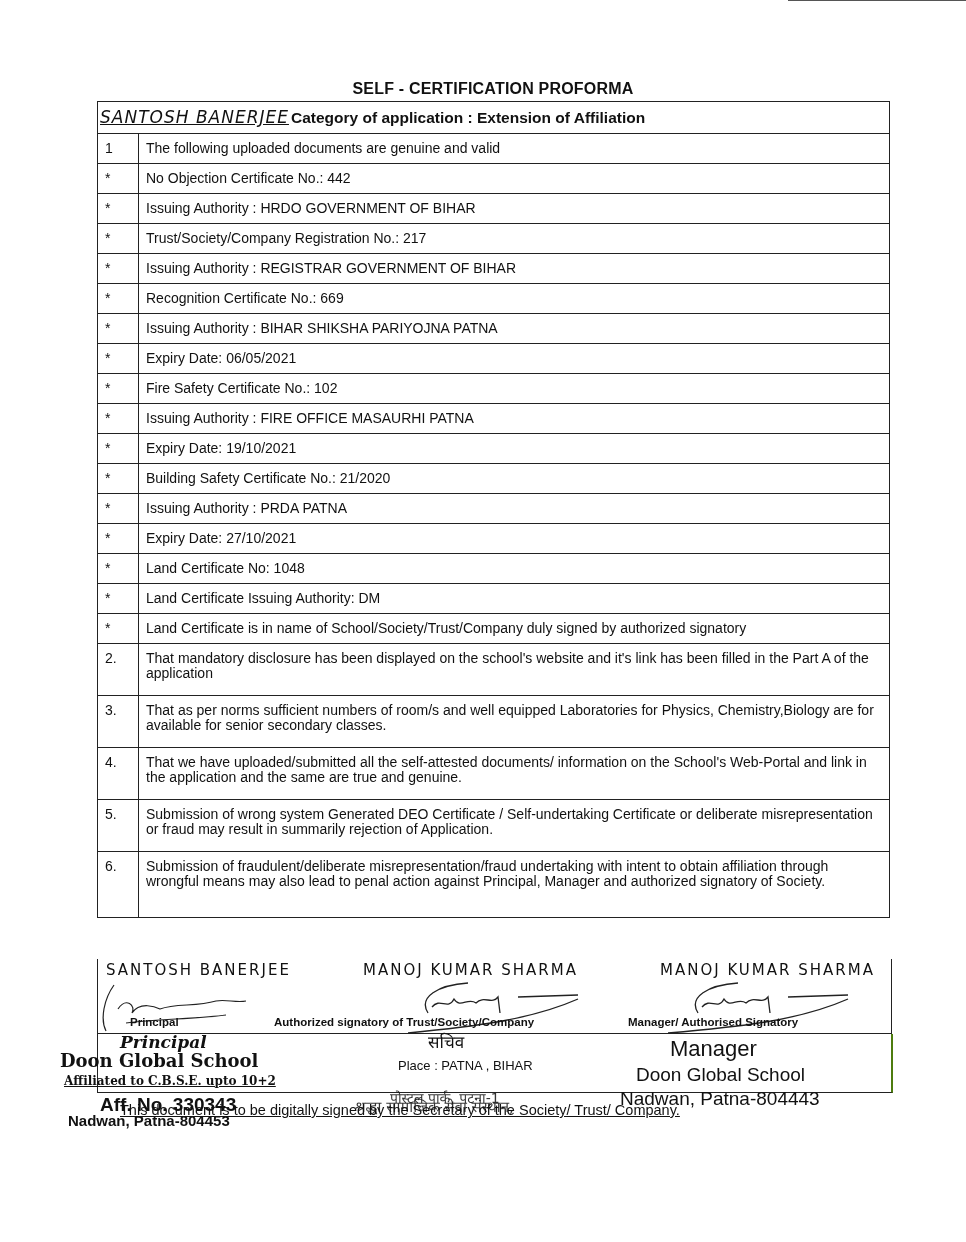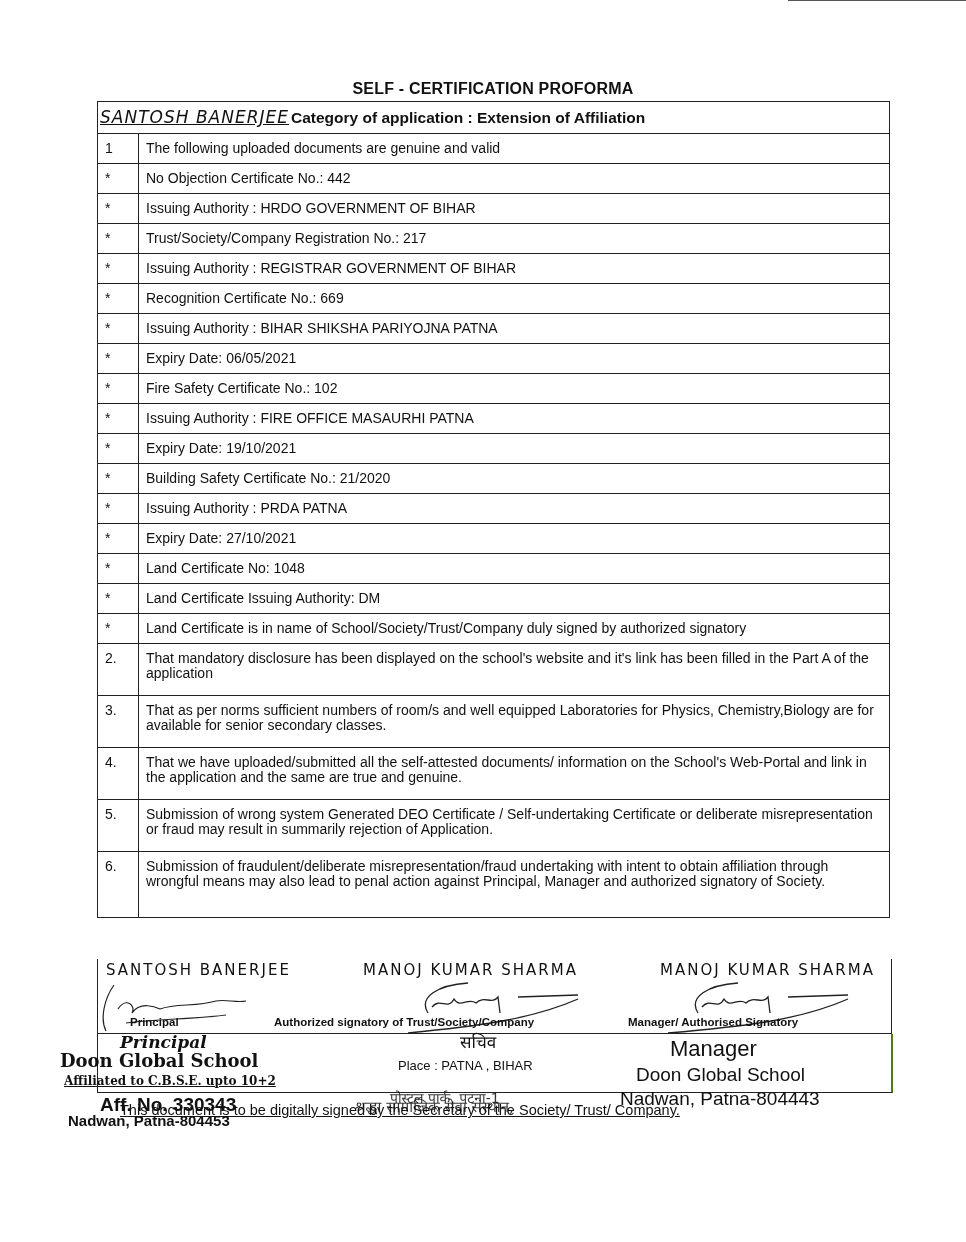--- a/index.html
+++ b/index.html
@@ -160,21 +160,21 @@
 <div class="placerow">
   <div style="position:absolute;left:300px;top:24px;font-size:13px;">Place : PATNA , BIHAR</div>
 </div>
 
 <div class="stamp" style="left:120px;top:1032px;font-size:17px;font-style:italic;">Principal</div>
 <div class="stamp" style="left:60px;top:1050px;font-size:18px;">Doon Global School</div>
 <div class="stamp" style="left:64px;top:1074px;font-size:12px;text-decoration:underline;">Affiliated to C.B.S.E. upto 10+2</div>
 <div class="stamp" style="left:100px;top:1094px;font-size:19px;font-family:'Liberation Sans',sans-serif;">Aff. No. 330343</div>
 <div class="stamp" style="left:68px;top:1112px;font-size:15px;font-family:'Liberation Sans',sans-serif;">Nadwan, Patna-804453</div>
 
-<div class="stamp" style="left:460px;top:1030px;font-size:17px;font-weight:normal;font-family:Liberation Sans, sans-serif;">सचिव</div>
+<div class="stamp" style="left:428px;top:1030px;font-size:17px;font-weight:normal;font-family:Liberation Sans, sans-serif;">सचिव</div>
 <div class="stamp" style="left:355px;top:1096px;font-size:15px;font-weight:normal;font-family:'DejaVu Sans',sans-serif;opacity:0.85;">श्रद्धा सामाजिक सेवा संस्थान,</div>
 <div class="stamp" style="left:390px;top:1088px;font-size:14px;font-weight:normal;font-family:'DejaVu Sans',sans-serif;opacity:0.85;">पोस्टल पार्क, पटना-1</div>
 
 <div class="mgr" style="left:670px;top:1036px;font-size:22px;">Manager</div>
 <div class="mgr" style="left:636px;top:1064px;">Doon Global School</div>
 <div class="mgr" style="left:620px;top:1088px;">Nadwan, Patna-804443</div>
 
 <div class="footer">This document is to be digitally signed by the Secretary of the Society/ Trust/ Company.</div>
 
 </body></html>

